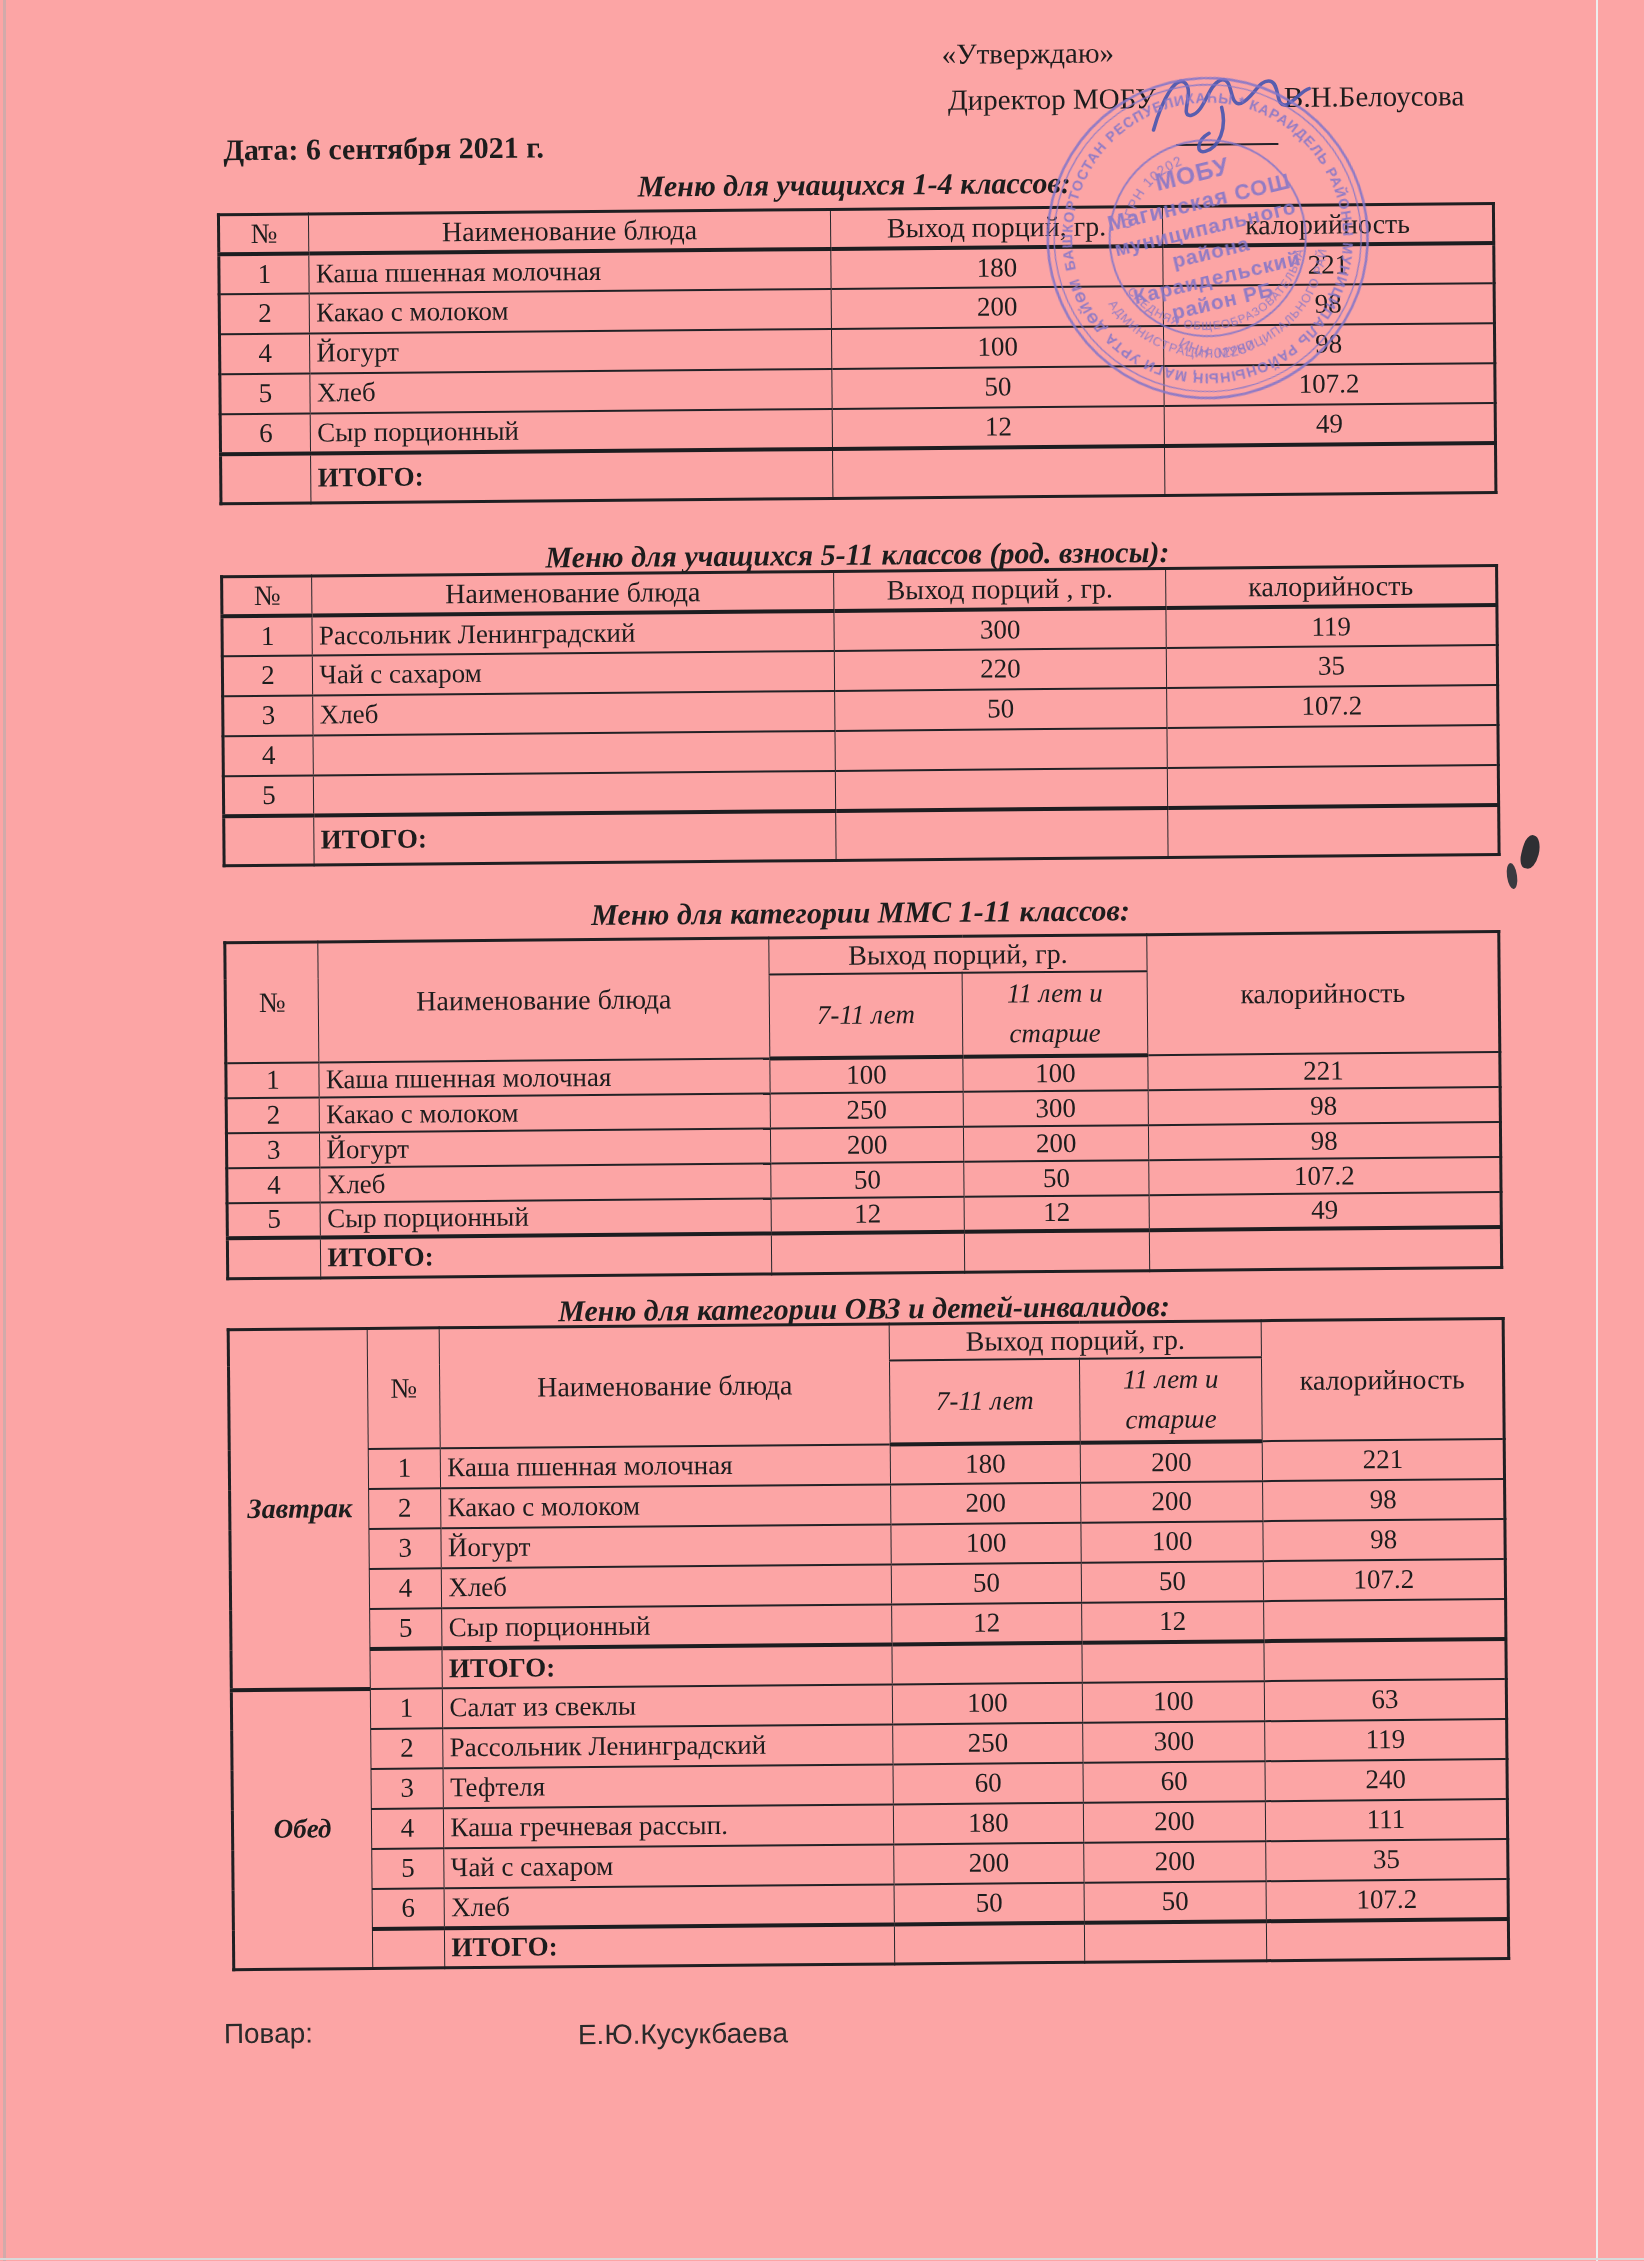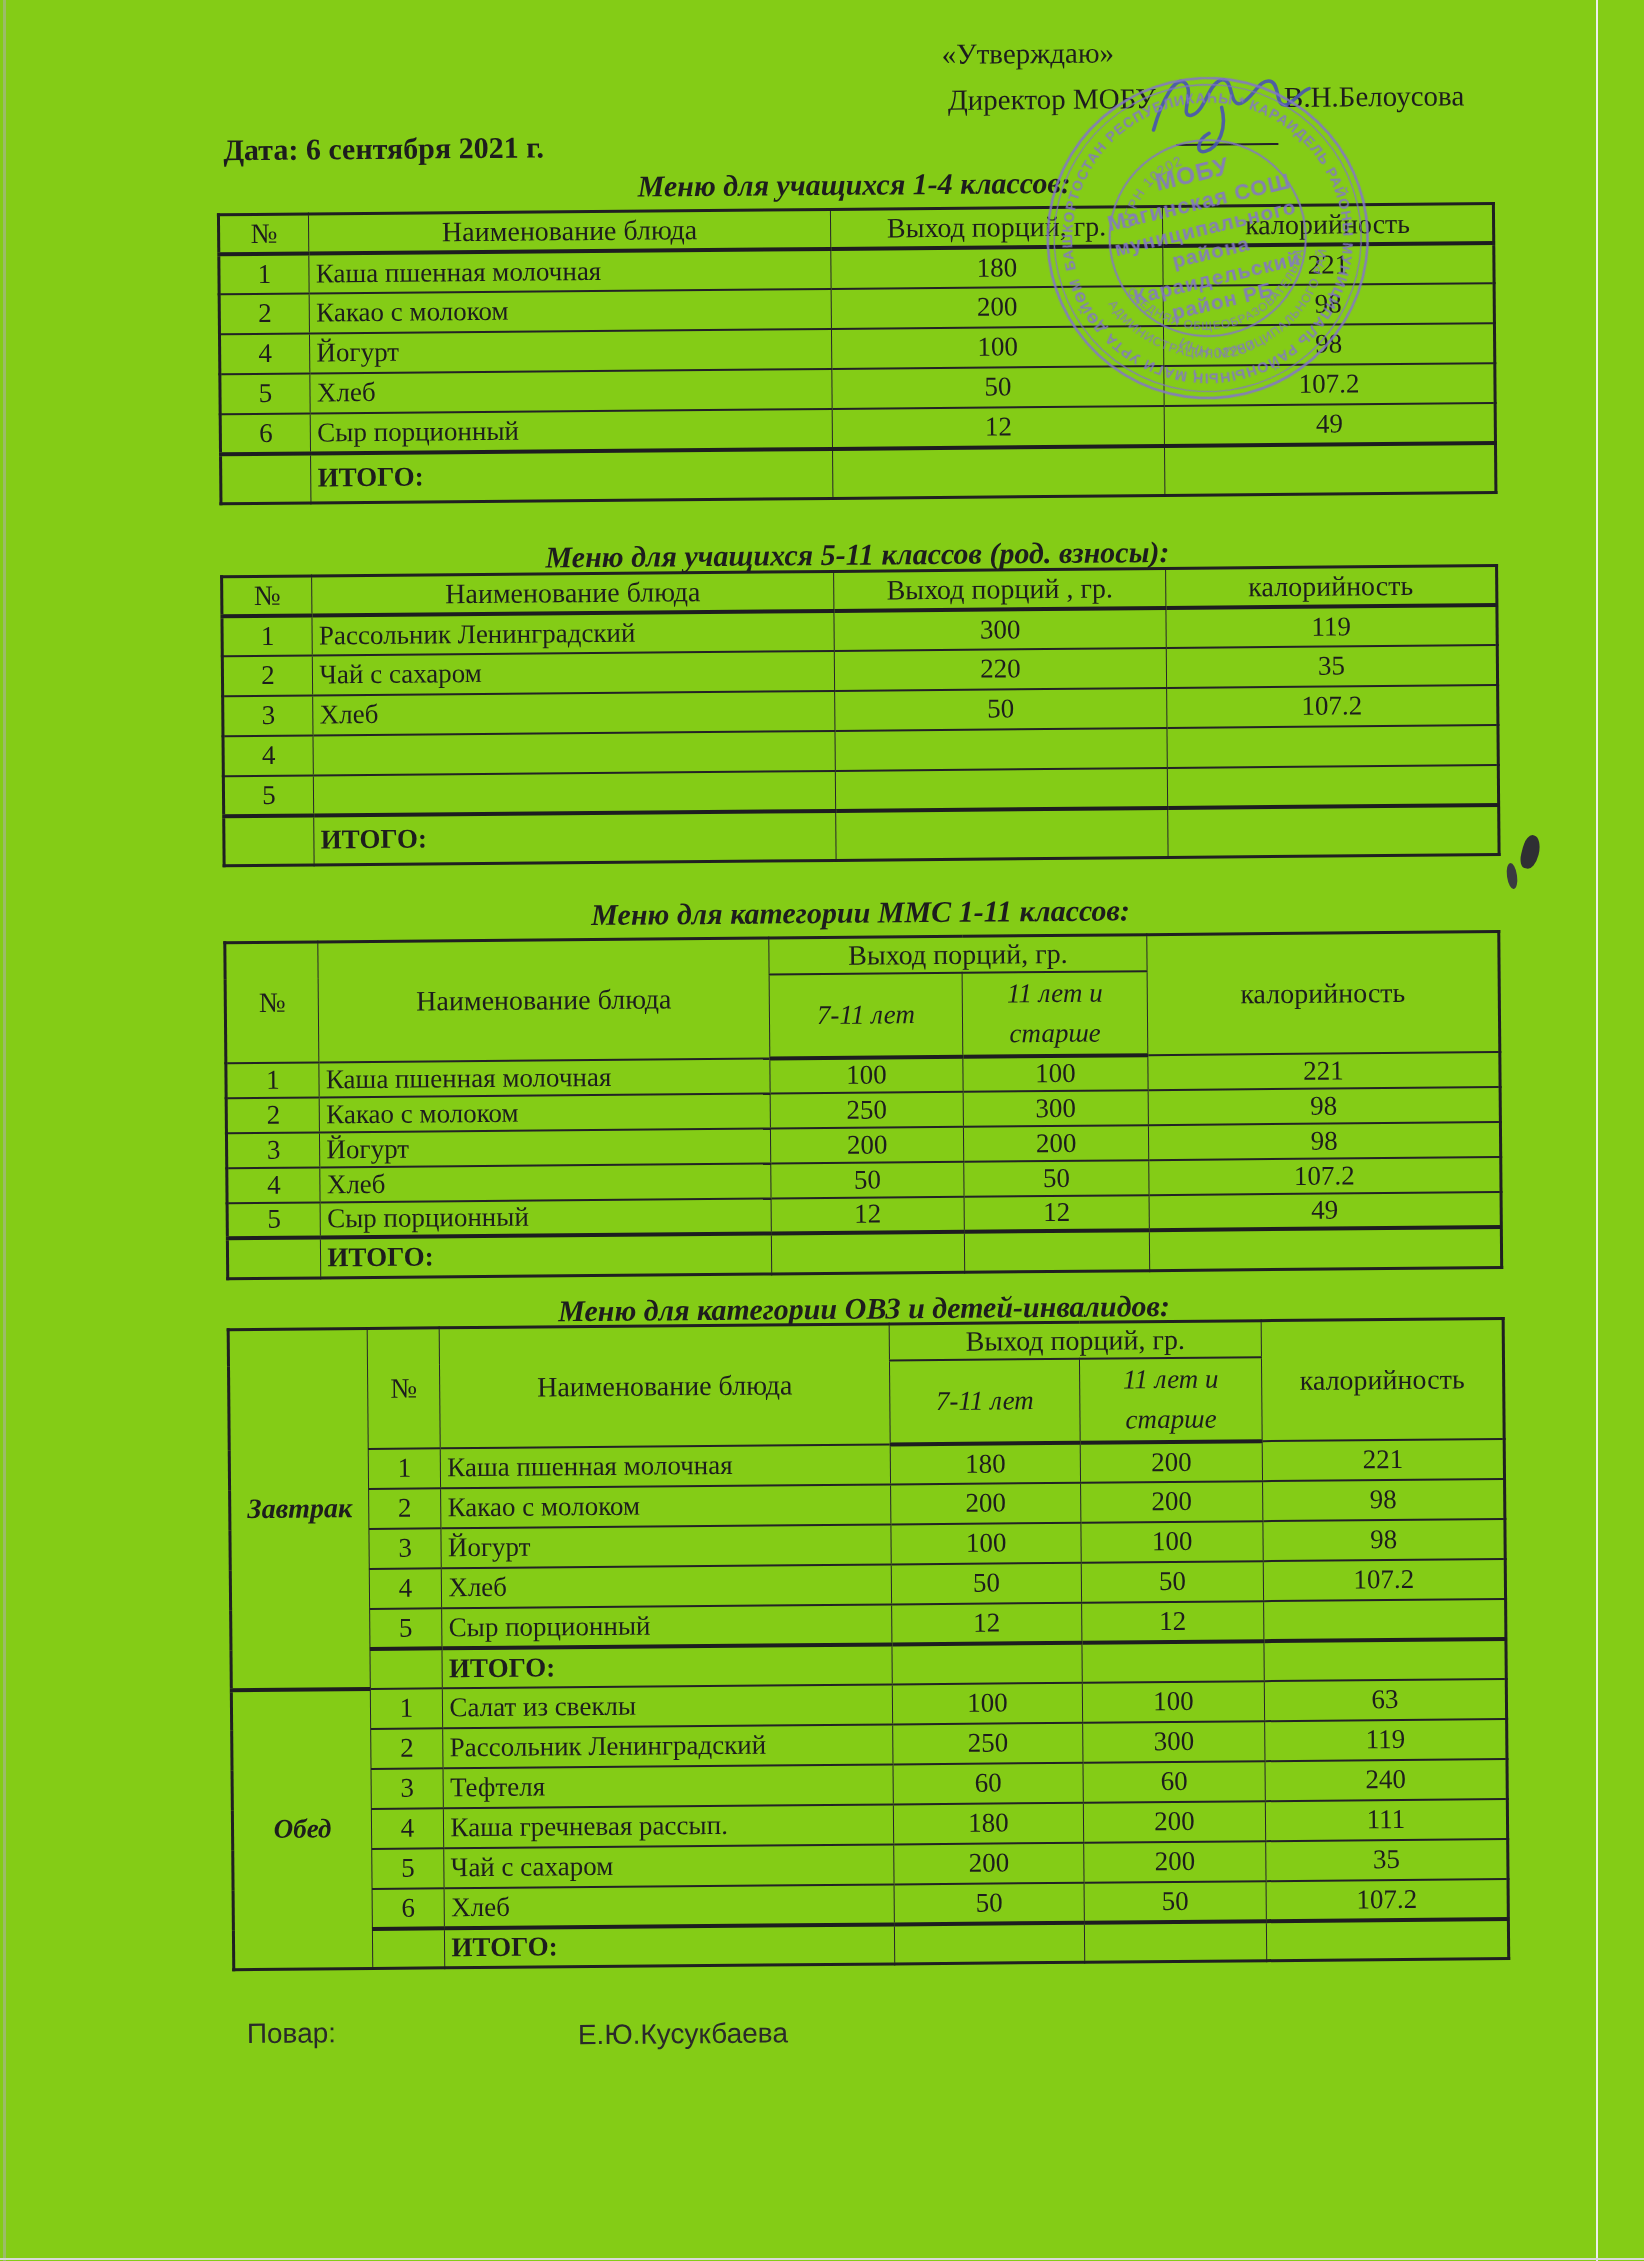--- a/index.html
+++ b/index.html
@@ -1,18 +1,18 @@
 <!DOCTYPE html>
 <html style="font-size:10.3px"><head>
 <meta charset="utf-8">
 <style>
   html,body { margin:0; padding:0; background:#e9e9e9; }
   .page {
     position:relative; width:1644px; height:2261px;
-    background:#84cc16; overflow:hidden;
+    background:#fca5a5; overflow:hidden;
     font-family:"Liberation Serif","DejaVu Serif",serif;
     color:#1d1d1d;
   }
   .rot { position:absolute; left:0; top:0; width:100%; height:100%;
          transform:rotate(-0.5deg); transform-origin:50% 35%; }
 
   
   .edge-left  { position:absolute; left:2.6px; top:0; width:3.9px; height:100%;
                 background:#aeaeae; opacity:.55; }
   .edge-right { position:absolute; left:1596px; top:0; width:1.9px; height:100%;
@@ -70,21 +70,21 @@
   .t4 tr.hdr1   { height:36px; }
   .t4 tr.hdr2   { height:71px; }
   .t4 tr.total  { height:40px; }
 
   .stamp-svg { position:absolute; left:1039px; top:68px; width:347px; height:347px;
                opacity:.88; filter:blur(0.4px); transform:rotate(-13deg);
                font-family:"Liberation Sans","DejaVu Sans",sans-serif; }
   .stamp-svg text, .stamp-svg textPath { letter-spacing:1.5px; }
 
   .cook-label { position:absolute; left:213px; top:2013px; font-size:28px;
-                font-family:"Liberation Sans","DejaVu Sans",sans-serif; color:#2a2a2a;margin-left:23px; }
+                font-family:"Liberation Sans","DejaVu Sans",sans-serif; color:#2a2a2a; }
   .cook-name  { position:absolute; left:567px; top:2017px; font-size:28px;
                 font-family:"Liberation Sans","DejaVu Sans",sans-serif; color:#2a2a2a; }
 </style>
 </head>
 <body>
 
 <div class="page">
   <div class="rot">
 
     <div class="approve-quote">«Утверждаю»</div>

